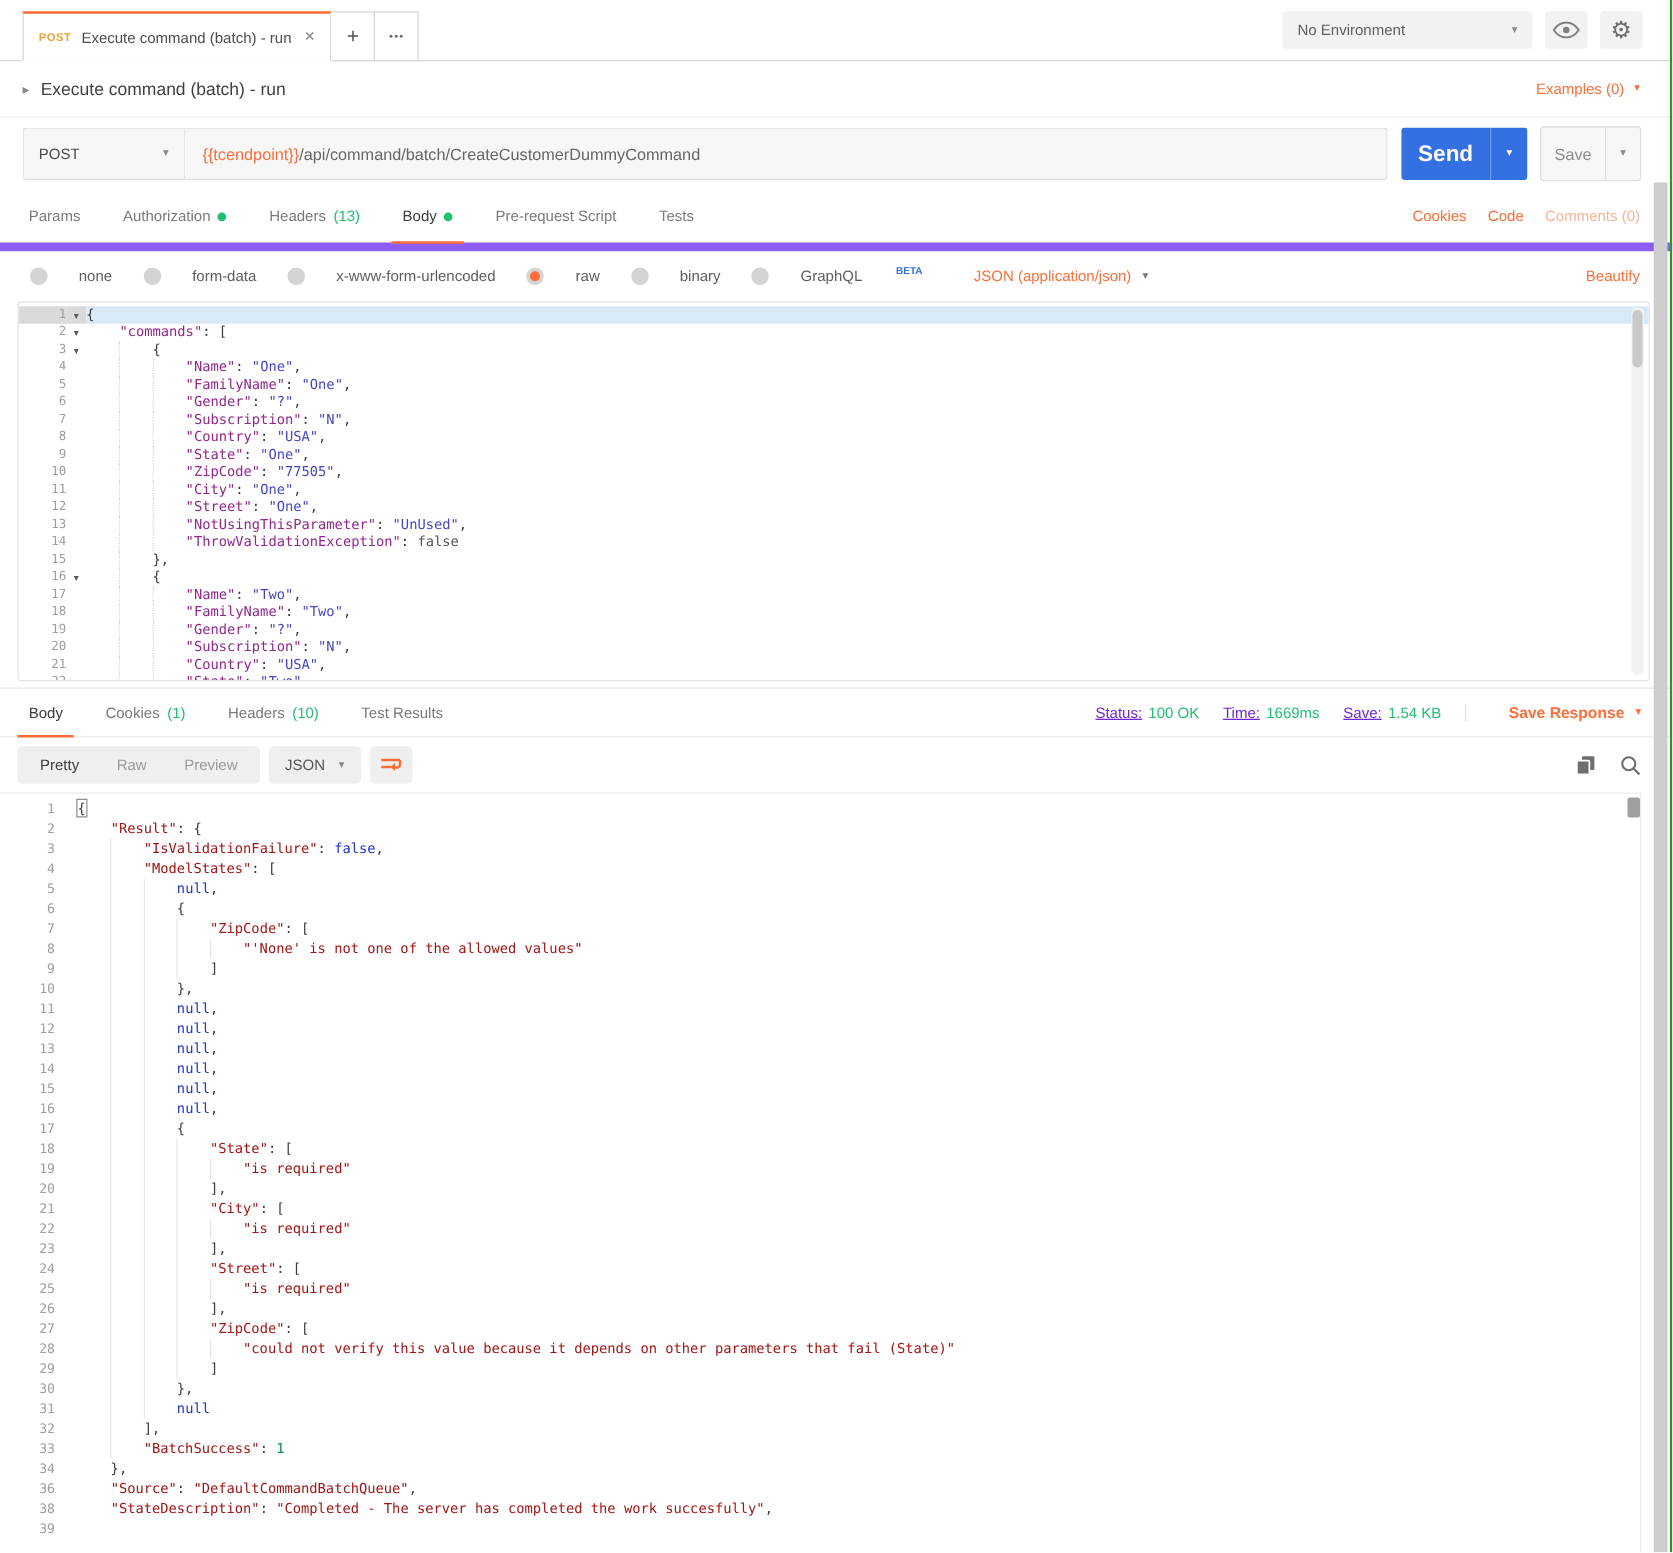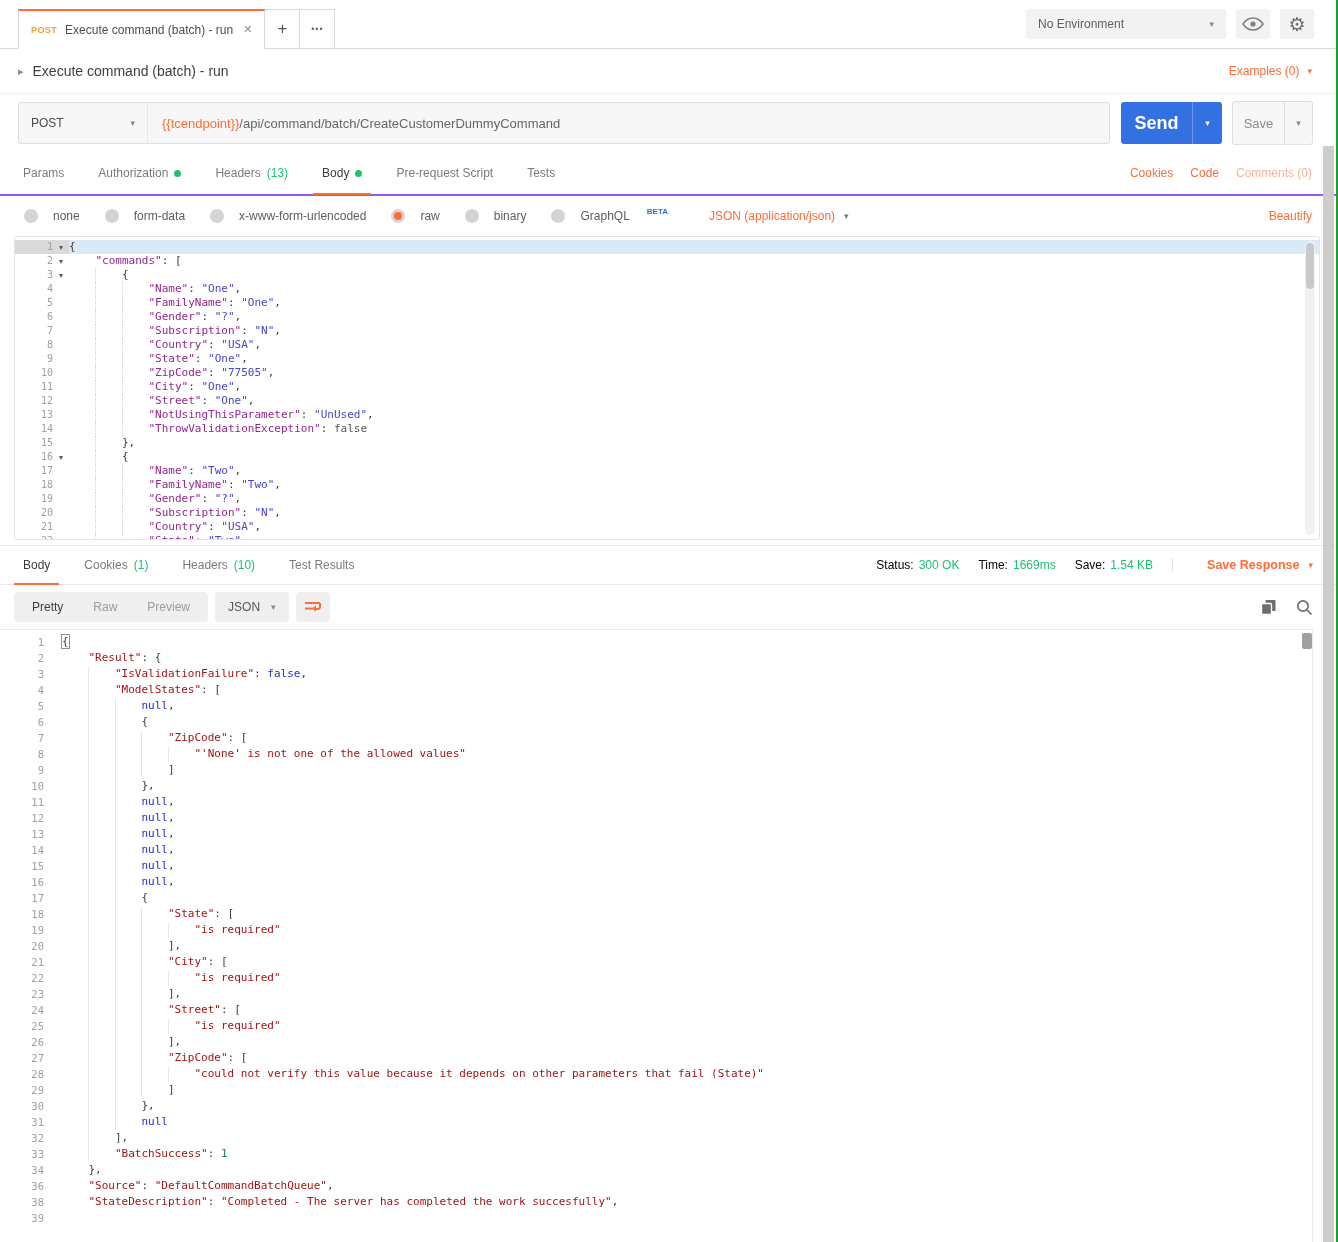--- a/index.html
+++ b/index.html
@@ -41,35 +41,35 @@
   .url-path{color:#666;}
   .send-btn{margin-left:11px;height:42px;display:flex;border-radius:3px;overflow:hidden;flex:none;cursor:pointer;}
   .send-main{width:71px;background:#3371e3;color:#fff;font-weight:bold;font-size:18px;display:flex;align-items:center;justify-content:center;}
   .send-caret{width:29px;background:#3371e3;border-left:1px solid rgba(255,255,255,.28);display:flex;align-items:center;justify-content:center;}
   .send-caret .caret{color:#fff;}
   .save-btn{margin-left:10px;height:42px;display:flex;border:1px solid #dedede;border-radius:3px;overflow:hidden;background:#f7f7f7;flex:none;cursor:pointer;}
   .save-main{width:51px;display:flex;align-items:center;justify-content:center;color:#8b8b8b;font-size:13px;}
   .save-caret{width:27px;border-left:1px solid #dedede;display:flex;align-items:center;justify-content:center;}
 
   
-  .req-tabs-row{height:42px;display:flex;align-items:center;padding:0 26px 0 14px;border-bottom:2px solid #8b5cf6;}
+  .req-tabs-row{height:42px;display:flex;align-items:center;padding:0 26px 0 14px;border-bottom:7px solid #8b5cf6;}
   .tabs-list{display:flex;align-items:center;height:100%;}
   .rtab{position:relative;height:100%;display:flex;align-items:center;gap:6px;padding:0 9px;margin-right:16px;
         font-size:12px;color:#7a7a7a;cursor:pointer;white-space:nowrap;}
   .rtab.active{color:#3b3b3b;}
   .rtab.active::after{content:"";position:absolute;left:0;right:0;bottom:-1px;height:2px;background:#ff6c37;}
   .rtab .count{color:#21bf73;}
   .dot{width:7px;height:7px;border-radius:50%;background:#21bf73;display:inline-block;}
   .req-links{margin-left:auto;display:flex;gap:17px;font-size:12px;align-items:center;}
   .link-orange{color:#ff6c37;cursor:pointer;}
   .link-faded{color:#f6b39b;cursor:pointer;}
 
   
   .mode-row{height:40px;display:flex;align-items:center;padding:0 26px 0 24px;gap:25px;font-size:12px;color:#5d5d5d;}
-  .mode{display:flex;align-items:center;gap:15px;cursor:pointer;}
+  .mode{display:flex;align-items:center;gap:25px;cursor:pointer;}
   .mode>span{line-height:14px;}
   .radio{width:14px;height:14px;border-radius:50%;background:#d4d4d4;position:relative;flex:none;}
   .radio.sel::after{content:"";position:absolute;left:3px;top:3px;right:3px;bottom:3px;border-radius:50%;background:#ff6c37;}
   .beta{color:#2f6fe0;font-size:8px;font-weight:bold;position:relative;top:-4px;margin-left:2px;}
   .ctype{color:#ff6c37;display:flex;gap:9px;align-items:center;margin-left:16px;cursor:pointer;}
   .ctype .caret{color:#777;}
   .beautify{margin-left:auto;color:#ff6c37;cursor:pointer;}
 
   
   .cl{display:flex;font-family:"DejaVu Sans Mono",monospace;color:#3c3c3c;}
@@ -92,21 +92,21 @@
   .req-editor .cl.active .ln,.req-editor .cl.active .fold{background:#dadada;}
   .req-editor .cl.active .code{background:#d9e9f8;}
   .v-track{position:absolute;top:4px;bottom:4px;right:4px;width:10px;background:#f1f1f1;border-radius:6px;}
   .v-thumb{width:8px;height:46px;background:#c9c9c9;border-radius:4px;margin:2px auto 0;}
 
   
   .res-tabs-row{height:38px;margin-top:5px;border-top:1px solid #e8e8e8;border-bottom:1px solid #e8e8e8;
                 display:flex;align-items:center;padding:0 25px 0 14px;}
   .res-meta{margin-left:auto;display:flex;align-items:center;font-size:12px;}
   .meta-pair{display:flex;gap:5px;margin-left:19px;}
-  .meta-label{color:#000000;}
+  .meta-label{color:#6d28d9;text-decoration:underline;}
   .meta-val{color:#21bf73;}
   .save-resp{color:#ff6c37;font-weight:bold;font-size:12.5px;border-left:1px solid #e2e2e2;margin-left:19px;
              padding-left:34px;display:flex;gap:9px;align-items:center;cursor:pointer;}
   .save-resp .caret{color:#ff6c37;}
 
   .res-toolbar{height:44px;display:flex;align-items:center;padding:0 25px 0 14px;}
   .seg-group{display:flex;background:#efefef;border-radius:4px;height:30px;align-items:center;padding:0 3px;}
   .seg{padding:0 15px;font-size:12px;color:#9b9b9b;cursor:pointer;}
   .seg.active{color:#3c3c3c;}
   .fmt-select{display:flex;align-items:center;gap:11px;background:#efefef;border-radius:4px;height:30px;
@@ -394,21 +394,21 @@
           <span>Headers</span>
           <span class="count">(10)</span>
         </div>
         <div class="rtab">
           <span>Test Results</span>
         </div>
       </div>
     <div class="res-meta">
       <span class="meta-pair">
           <span class="meta-label">Status:</span>
-          <span class="meta-val">300 OK</span>
+          <span class="meta-val">100 OK</span>
         </span>
       <span class="meta-pair">
           <span class="meta-label">Time:</span>
           <span class="meta-val">1669ms</span>
         </span>
       <span class="meta-pair">
           <span class="meta-label">Save:</span>
           <span class="meta-val">1.54 KB</span>
         </span>
       <div class="save-resp">

